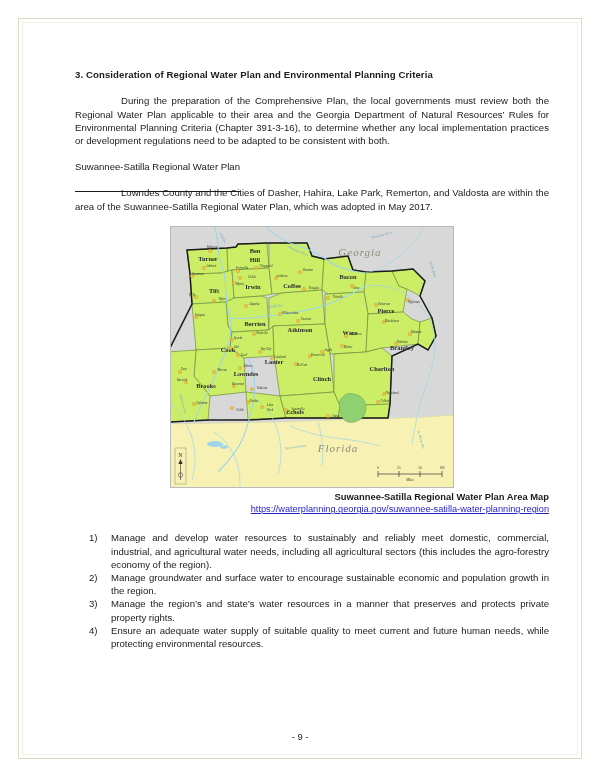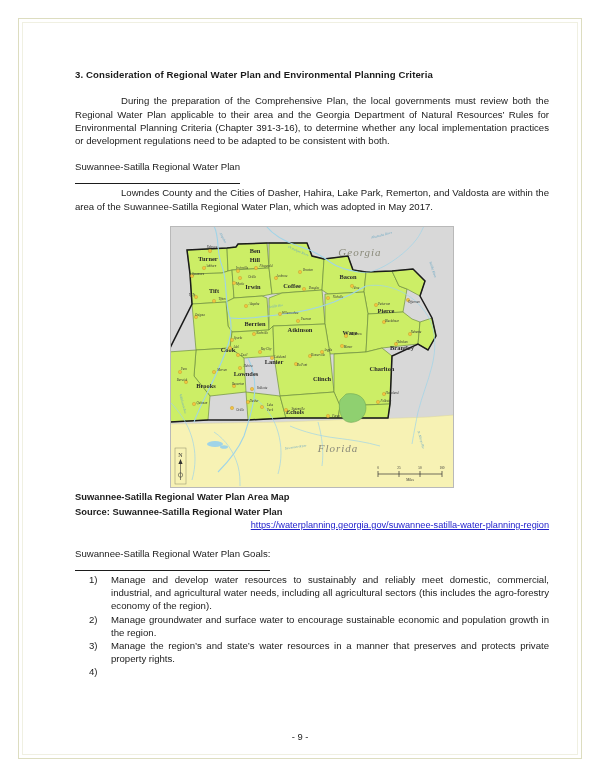--- a/index.html
+++ b/index.html
@@ -35,35 +35,35 @@
   }
   p.body{
     font-size:9.6px;line-height:13.2px;margin:8px 0 13px 0;
     text-align:justify;text-indent:46px;
     -webkit-hyphens:none;hyphens:none;
   }
   .sub-head{
     font-size:9.6px;margin:0 0 13px 0;line-height:13.2px;
   }
   .sub-head span{
-    border-bottom:1px solid #1b1b1b;padding-bottom:11px;
+    border-bottom:1px solid #1b1b1b;padding-bottom:19px;
   }
   
   .map-wrap{
     position:relative;width:284px;height:262px;
     margin:0 auto;
   }
   .map{
     position:absolute;left:0;top:0;width:284px;height:262px;
     background:#d8d8d8;
     overflow:hidden;
   }
   .map svg{display:block;}
   .map-caption{
-    text-align:left;font-size:9.4px;font-weight:bold;
+    text-align:right;font-size:9.4px;font-weight:bold;
     line-height:12.4px;margin:3px 0 0 0;
   }
   .map-url{
     text-align:right;font-size:9.2px;line-height:13px;margin:0 0 0 0;
     color:#2222cc;text-decoration:underline;word-break:break-all;
   }
   
   ol.goals{
     margin:0;padding:0;list-style:none;
     font-size:9.6px;line-height:13.2px;
@@ -337,31 +337,29 @@
             <text x="272" y="243" style="font-family:'Liberation Serif',serif;font-size:3.4px;fill:#333;text-anchor:middle;">100</text>
             <text x="240" y="255" style="font-family:'Liberation Serif',serif;font-size:3.4px;fill:#333;text-anchor:middle;">Miles</text>
           </g>
 
           <rect x="0.5" y="0.5" width="283" height="261" fill="none" stroke="#b9b9b9" stroke-width="1"></rect>
         </svg>
       </div>
     </div>
 
     <div class="map-caption">Suwannee-Satilla Regional Water Plan Area Map</div>
-    <div class="map-caption">Source: Suwannee-Satilla Regional Water Plan</div>
     <div class="map-url">https://waterplanning.georgia.gov/suwannee-satilla-water-planning-region</div>
 
     <div class="spacer-15"></div>
 
-    <div class="sub-head goals-head"><span>Suwannee-Satilla Regional Water Plan Goals:</span></div>
 
     <ol class="goals">
       <li><span class="num">1)</span><span>Manage and develop water resources to sustainably and reliably meet domestic, commercial, industrial, and agricultural water needs, including all agricultural sectors (this includes the agro-forestry economy of the region).</span></li>
       <li><span class="num">2)</span><span>Manage groundwater and surface water to encourage sustainable economic and population growth in the region.</span></li>
       <li><span class="num">3)</span><span>Manage the region’s and state’s water resources in a manner that preserves and protects private property rights.</span></li>
-      <li><span class="num">4)</span></li>
+      <li><span class="num">4)</span><span>Ensure an adequate water supply of suitable quality to meet current and future human needs, while protecting environmental resources.</span></li>
     </ol>
 
   </div>
 
   <div class="pagenum">- 9 -</div>
 
 </div>
 
 </body></html>

